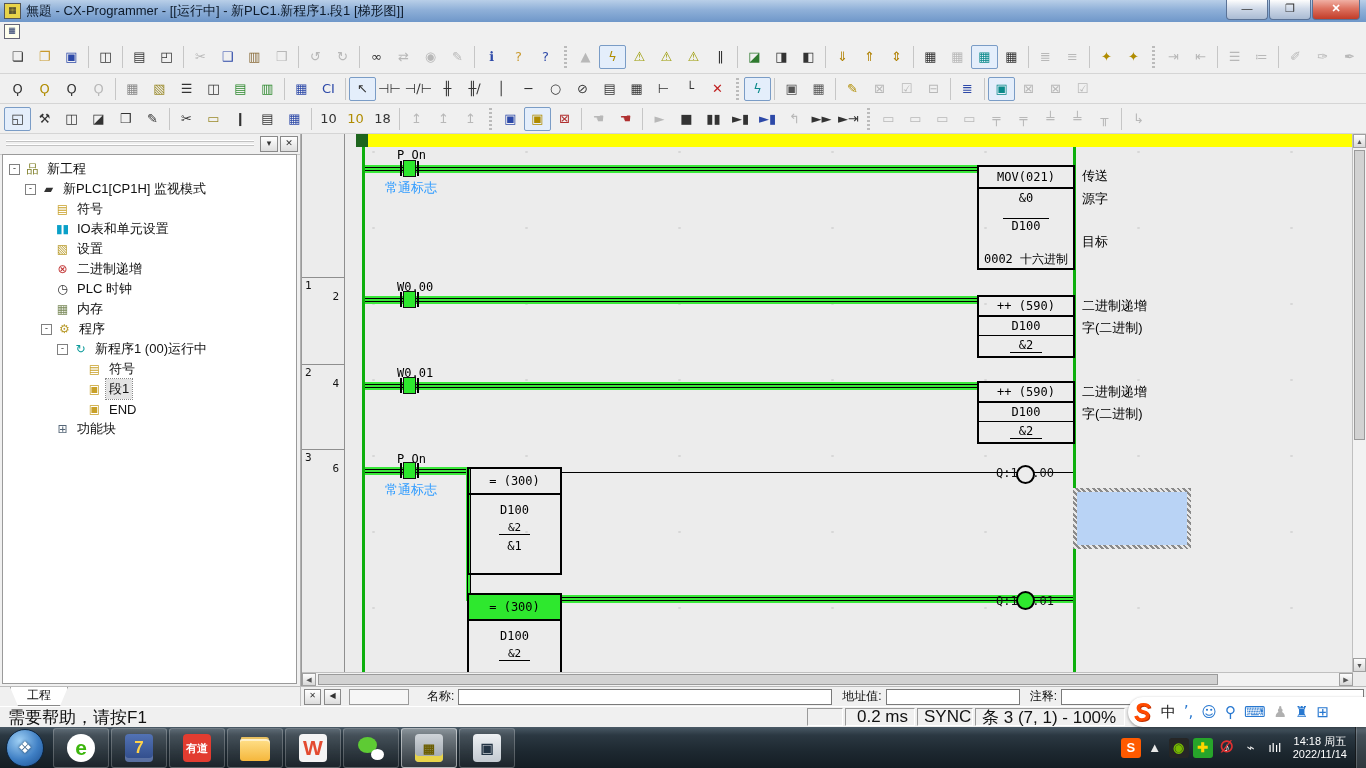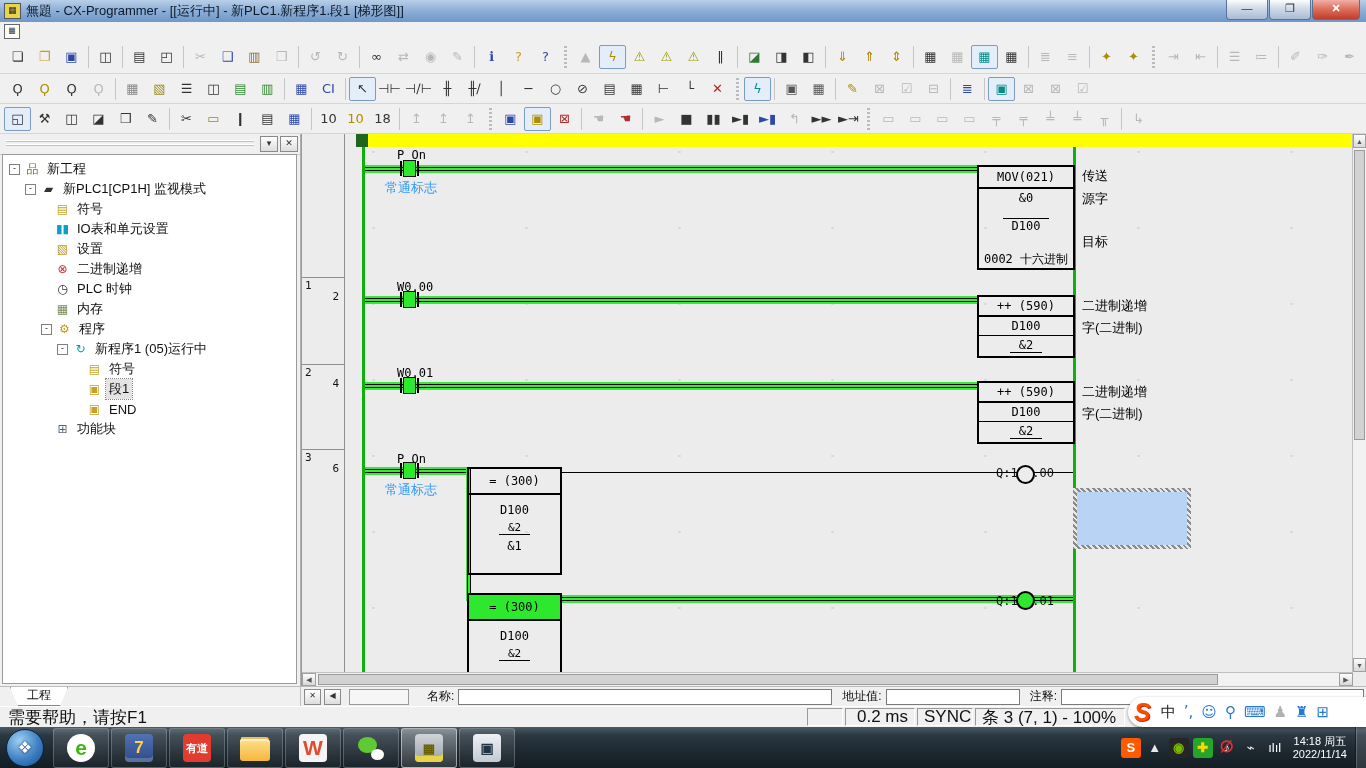--- a/index.html
+++ b/index.html
@@ -395,21 +395,21 @@
           <span class="tlabel">内存</span>
         </div>
         <div class="titem" style="padding-left: 38px;">
           <span class="texp">-</span>
           <span class="ticon" style="color: rgb(184, 154, 42);">⚙</span>
           <span class="tlabel">程序</span>
         </div>
         <div class="titem" style="padding-left: 54px;">
           <span class="texp">-</span>
           <span class="ticon" style="color: rgb(10, 154, 154);">↻</span>
-          <span class="tlabel">新程序1 (05)运行中</span>
+          <span class="tlabel">新程序1 (00)运行中</span>
         </div>
         <div class="titem" style="padding-left: 70px;">
           <span class="texp none"></span>
           <span class="ticon" style="color: rgb(200, 160, 40);">▤</span>
           <span class="tlabel">符号</span>
         </div>
         <div class="titem sel" style="padding-left: 70px;">
           <span class="texp none"></span>
           <span class="ticon" style="color: rgb(200, 160, 40);">▣</span>
           <span class="tlabel">段1</span>

